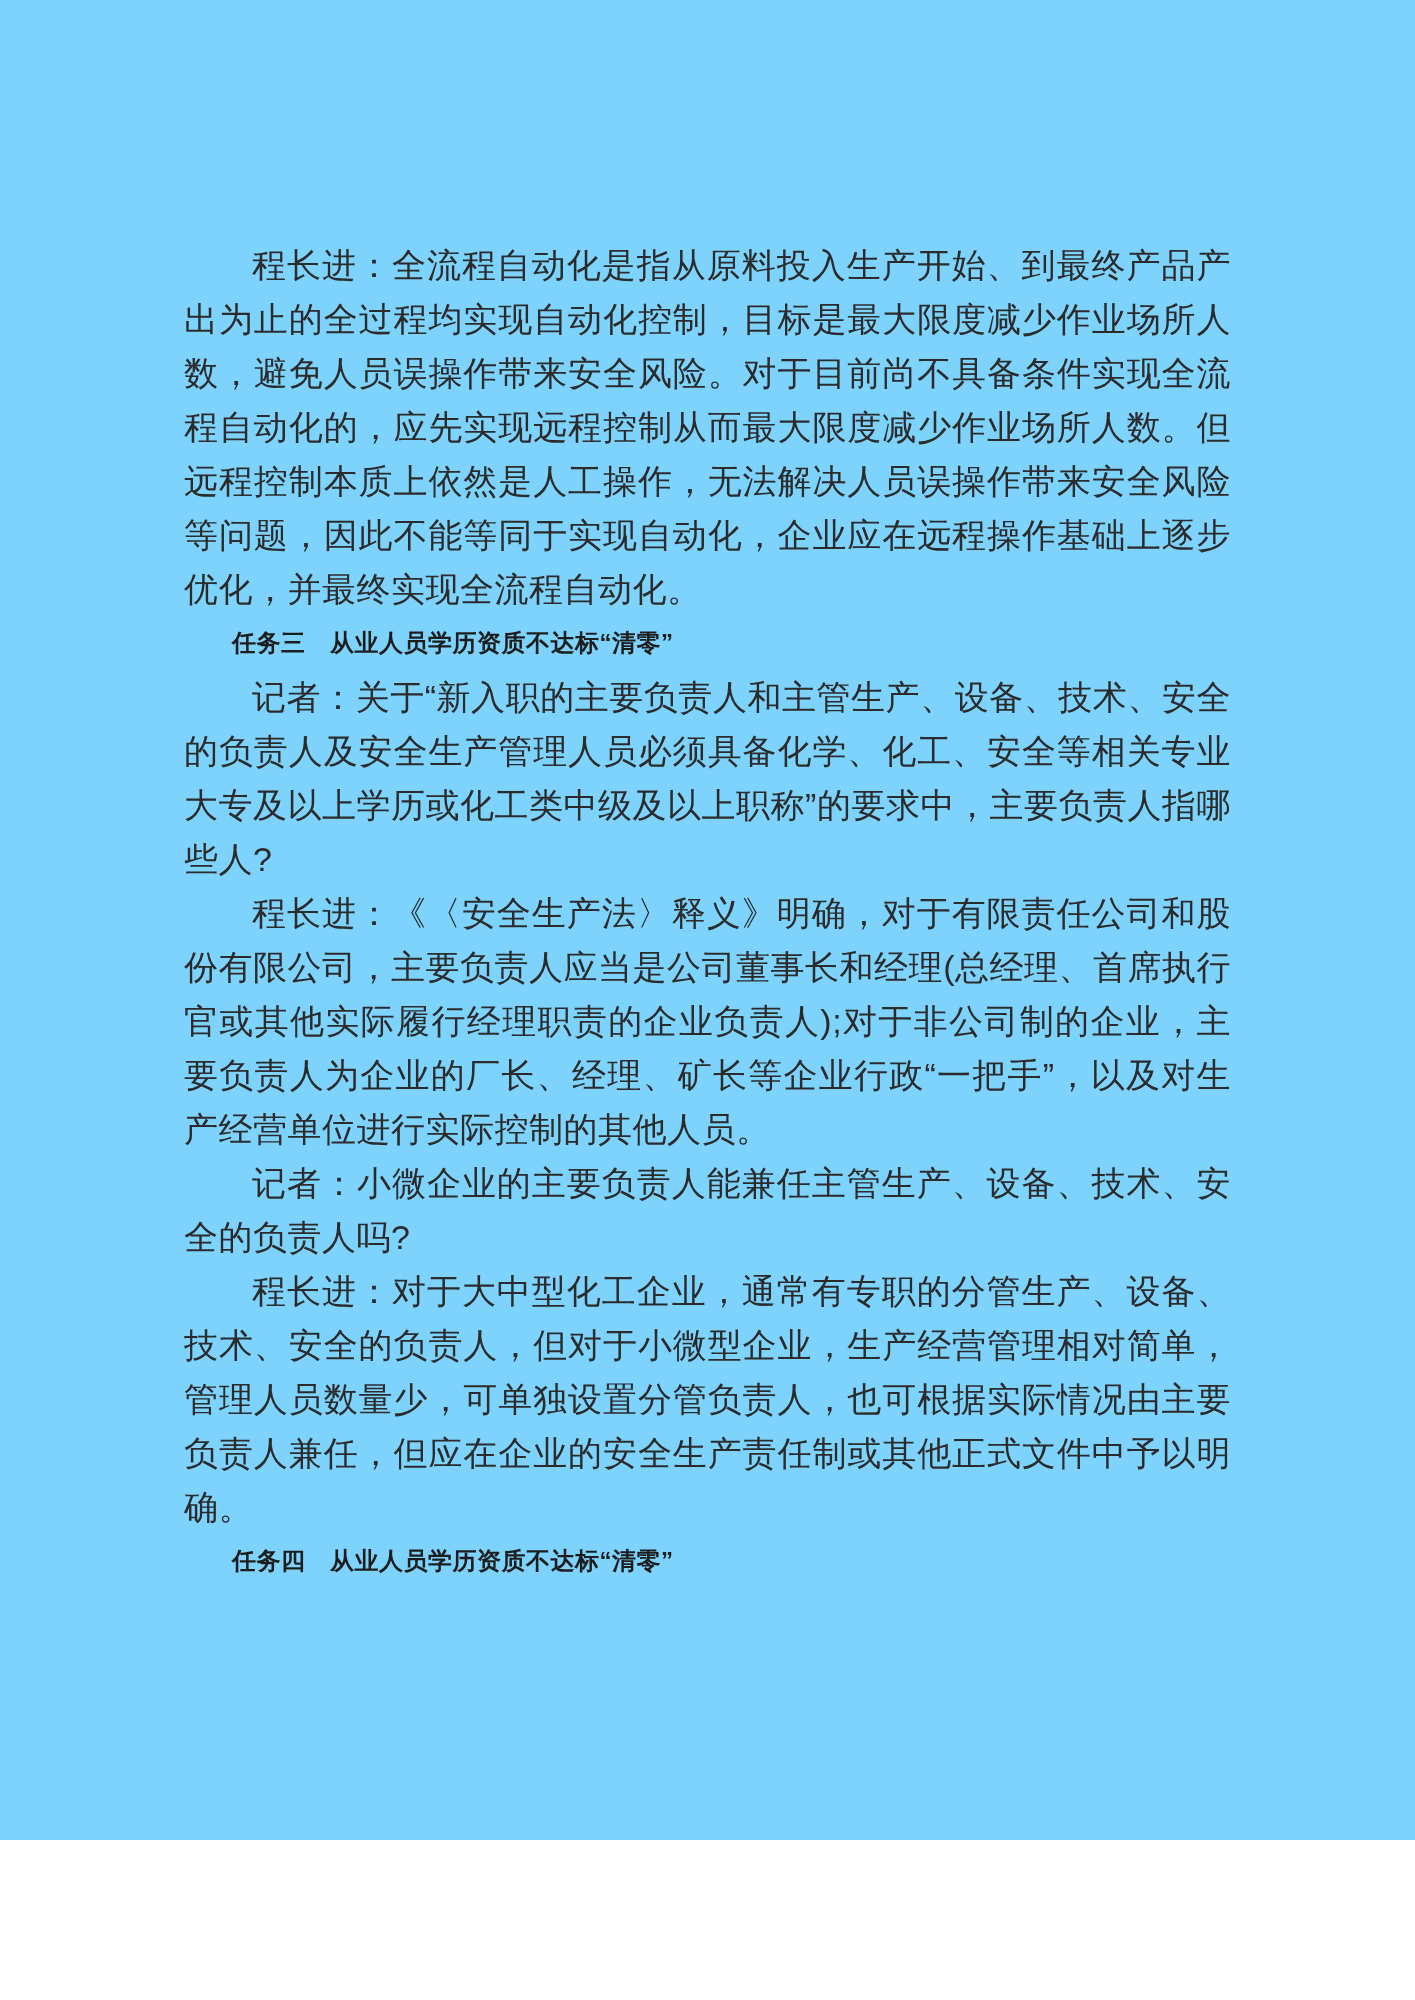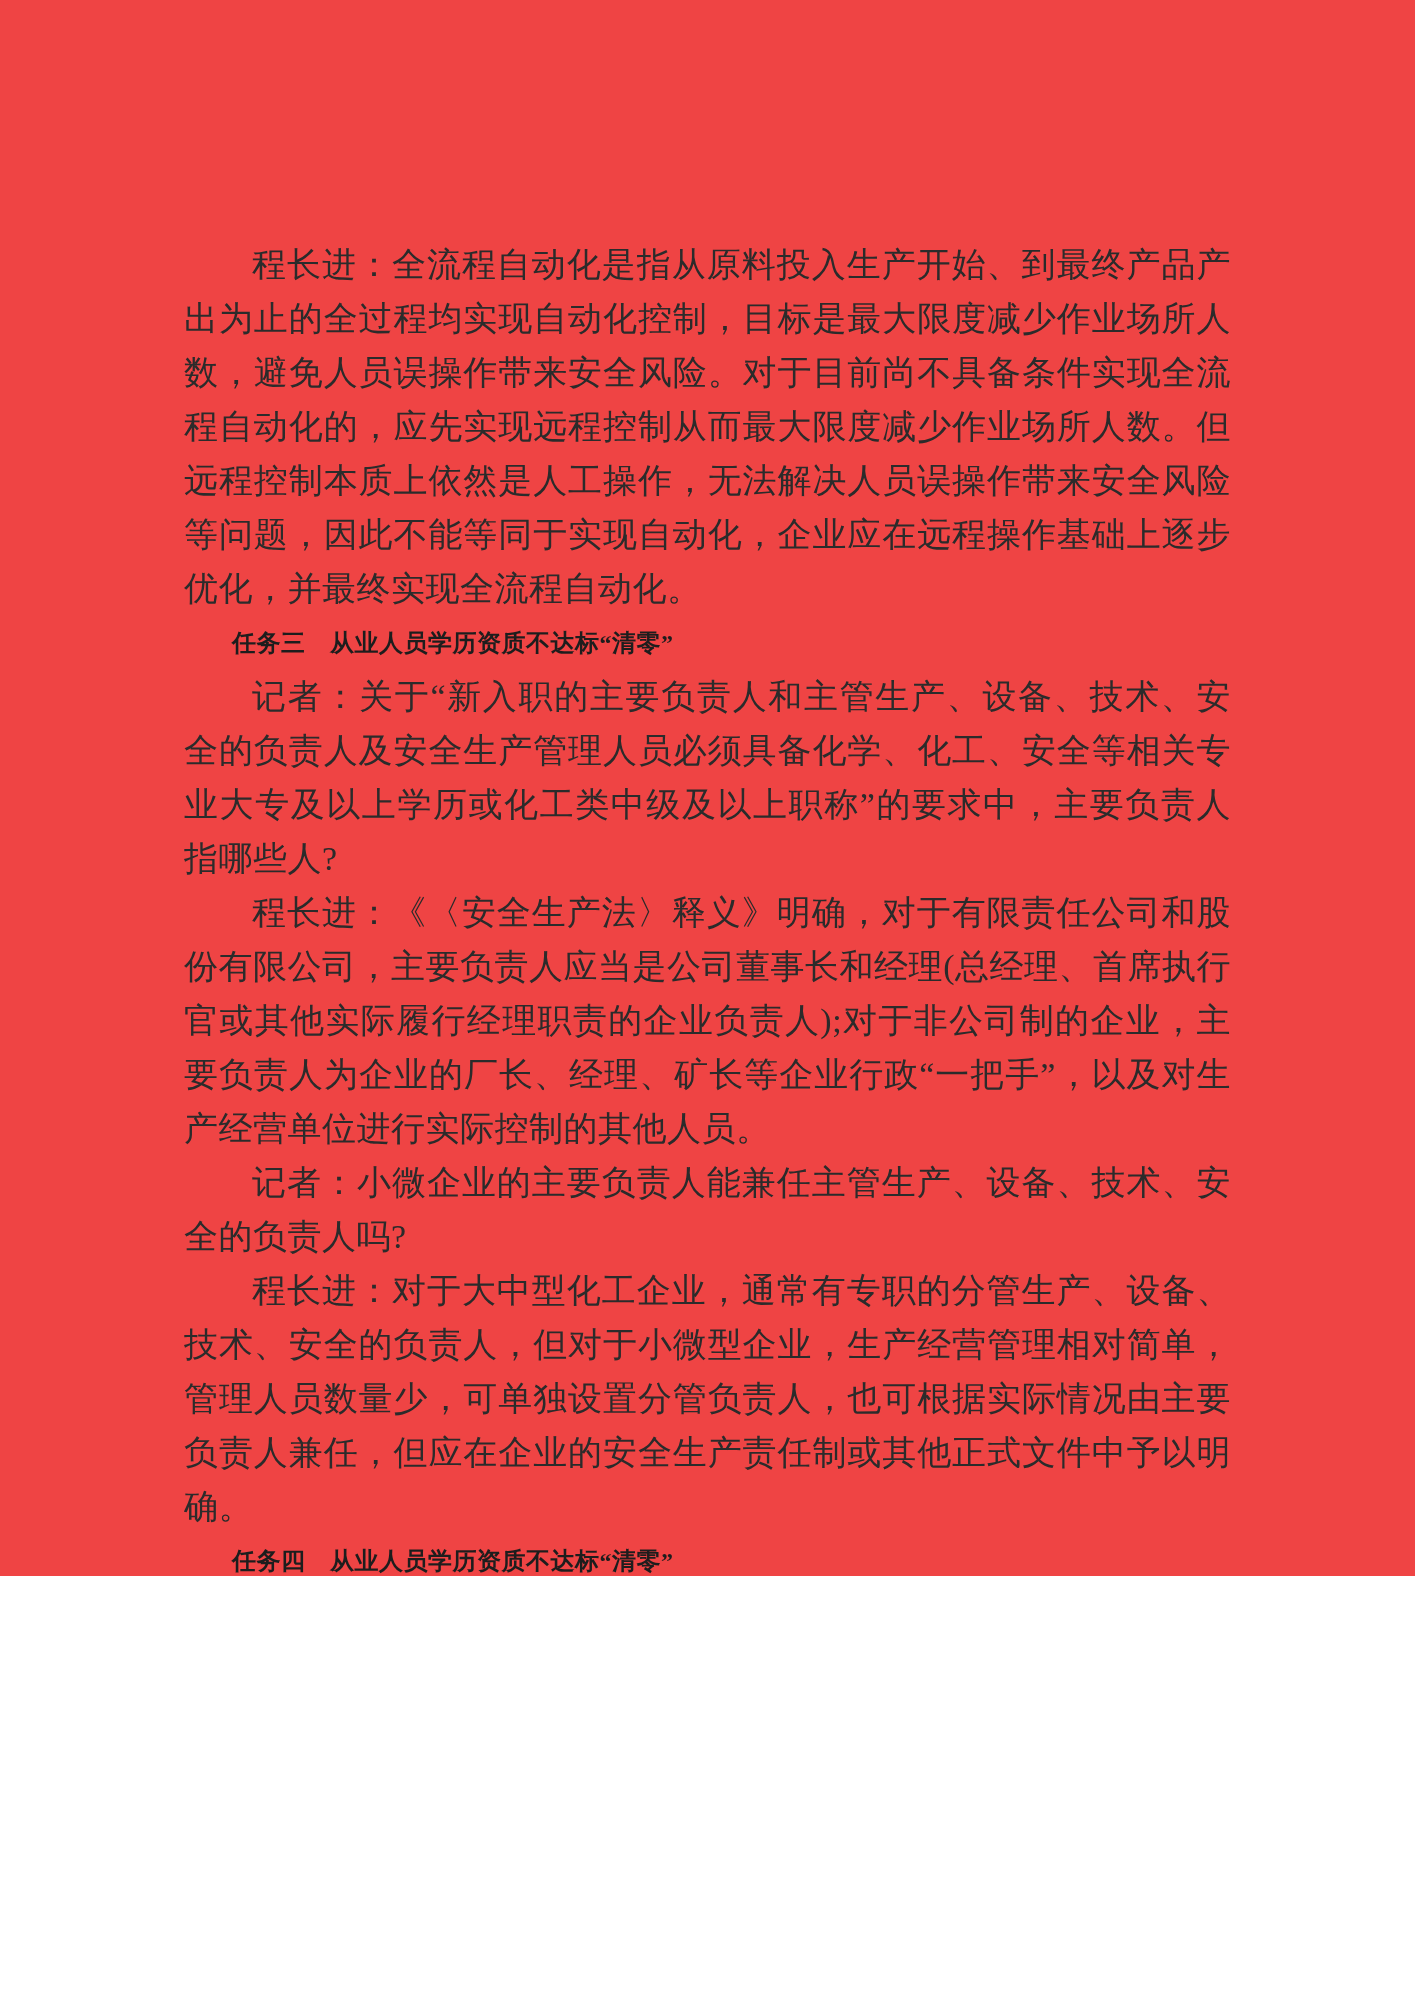--- a/index.html
+++ b/index.html
@@ -3,24 +3,24 @@
 <meta charset="utf-8">
 <style>
   html, body {
     margin: 0;
     padding: 0;
     background: #ffffff;
   }
   .sheet {
     position: relative;
     width: 1415px;
-    height: 1576px;
-    background: #ef4444;
+    height: 1840px;
+    background: #7dd3fc;
     overflow: hidden;
-    font-family: Liberation Serif, serif;
+    font-family: Liberation Sans, sans-serif;
     color: #2b2b2b;
   }
   .body-text {
     position: absolute;
     top: 238px;
     left: 184px;
     width: 1047px;
     font-size: 34px;
     line-height: 54px;
     text-align: justify;

